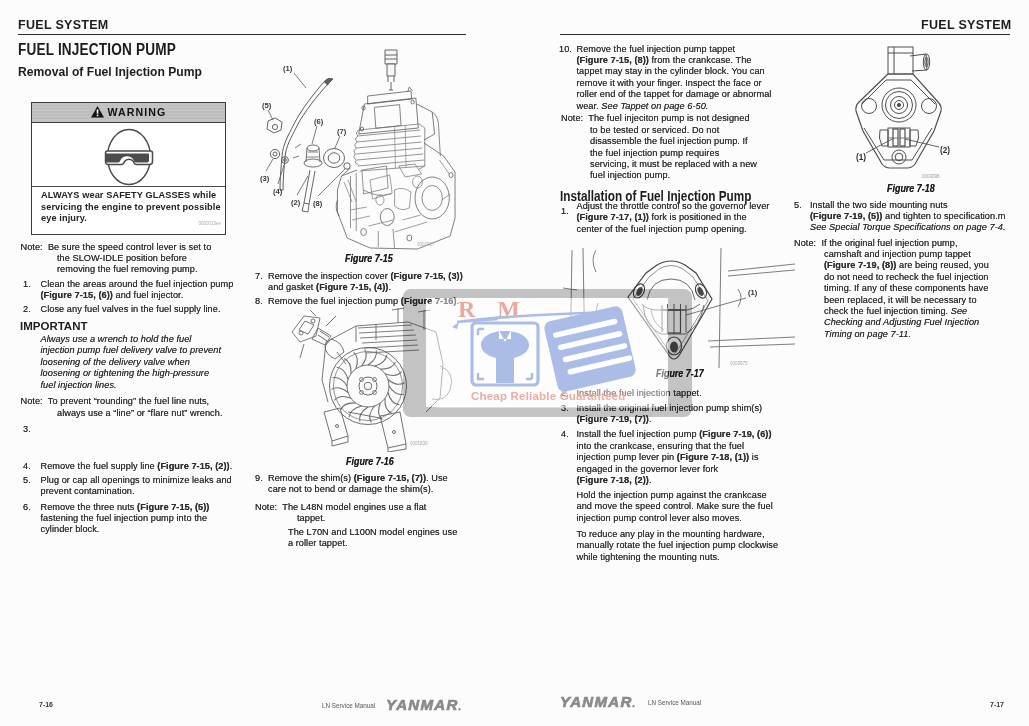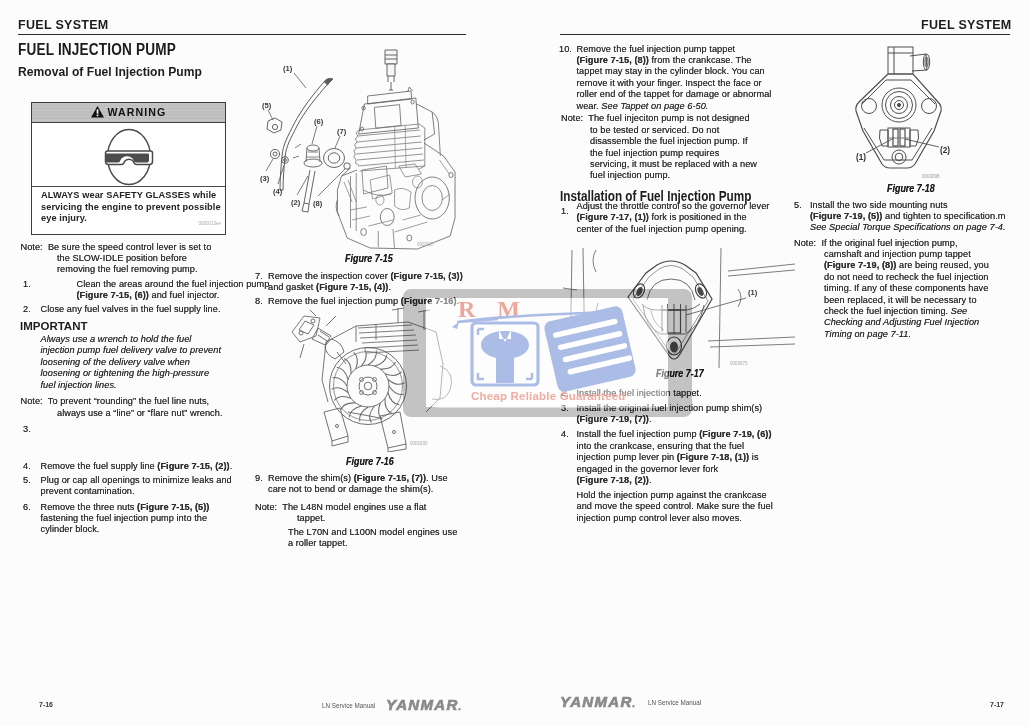--- a/index.html
+++ b/index.html
@@ -46,21 +46,21 @@
   <div class="abs" style="left:0;top:83px;width:100%;height:1.2px;background:#4a4a4a;"></div>
 
   <div class="abs" style="left:9px;top:87px;font-size:9.2px;line-height:11.6px;font-weight:bold;color:#222;letter-spacing:0.1px;">ALWAYS wear SAFETY GLASSES while<br>servicing the engine to prevent possible<br>eye injury.</div>
 
   <div class="abs" style="right:4px;top:118px;font-size:4.5px;color:#aaa;">0000013ee</div>
 </div>
 
 <div class="abs t" style="left:20.5px;top:241.5px;">Note:&nbsp; Be sure the speed control lever is set to<br><span style="margin-left:36.5px;">the SLOW-IDLE position before</span><br><span style="margin-left:36.5px;">removing the fuel removing pump.</span></div>
 
 <div class="abs t" style="left:23px;top:278.6px;">1.</div>
-<div class="abs t" style="left:40.5px;top:278.6px;margin-left:36px;">Clean the areas around the fuel injection pump<br><b>(Figure 7-15, (6))</b> and fuel injector.</div>
+<div class="abs t" style="left:40.5px;top:278.6px;">Clean the areas around the fuel injection pump<br><b>(Figure 7-15, (6))</b> and fuel injector.</div>
 
 <div class="abs t" style="left:23px;top:304px;">2.</div>
 <div class="abs t" style="left:40.5px;top:304px;">Close any fuel valves in the fuel supply line.</div>
 
 <div class="abs" style="left:20px;top:320px;width:215px;text-align:left;font-size:11.5px;font-weight:bold;color:#1d1d1d;">IMPORTANT</div>
 
 <div class="abs t it" style="left:40.5px;top:334px;">Always use a wrench to hold the fuel<br>injection pump fuel delivery valve to prevent<br>loosening of the delivery valve when<br>loosening or tightening the high-pressure<br>fuel injection lines.</div>
 
 <div class="abs t" style="left:20.5px;top:396.4px;">Note:&nbsp; To prevent “rounding” the fuel line nuts,<br><span style="margin-left:36.5px;">always use a “line” or “flare nut” wrench.</span></div>
 
@@ -338,20 +338,21 @@
 <div class="abs t" style="left:576.5px;top:387.6px;">Install the fuel injection tappet.</div>
 
 <div class="abs t" style="left:561px;top:403px;">3.</div>
 <div class="abs t" style="left:576.5px;top:403px;">Install the original fuel injection pump shim(s)<br><b>(Figure 7-19, (7))</b>.</div>
 
 <div class="abs t" style="left:561px;top:429.4px;">4.</div>
 <div class="abs t" style="left:576.5px;top:429.4px;">Install the fuel injection pump <b>(Figure 7-19, (6))</b><br>into the crankcase, ensuring that the fuel<br>injection pump lever pin <b>(Figure 7-18, (1))</b> is<br>engaged in the governor lever fork<br><b>(Figure 7-18, (2))</b>.</div>
 
 <div class="abs t" style="left:576.5px;top:489.8px;">Hold the injection pump against the crankcase<br>and move the speed control. Make sure the fuel<br>injection pump control lever also moves.</div>
 
+<div class="abs t" style="left:576.5px;top:528.8px;">To reduce any play in the mounting hardware,<br>manually rotate the fuel injection pump clockwise<br>while tightening the mounting nuts.</div>
 
 <svg class="abs" style="left:838px;top:40px;" width="122" height="145" viewBox="0 0 122 145" fill="none" stroke="#5d5d5d" stroke-width="1">
 
   <g stroke="#4f4f4f">
     <rect x="50" y="7" width="25" height="27"></rect>
     <path d="M56 7 L56 34 M50 13 L75 13"></path>
     <path d="M72 16 L88 14 L89 30 L74 31"></path>
     <ellipse cx="88.5" cy="22" rx="3.2" ry="8"></ellipse>
     <ellipse cx="88.5" cy="22" rx="1.6" ry="5"></ellipse>
   </g>

